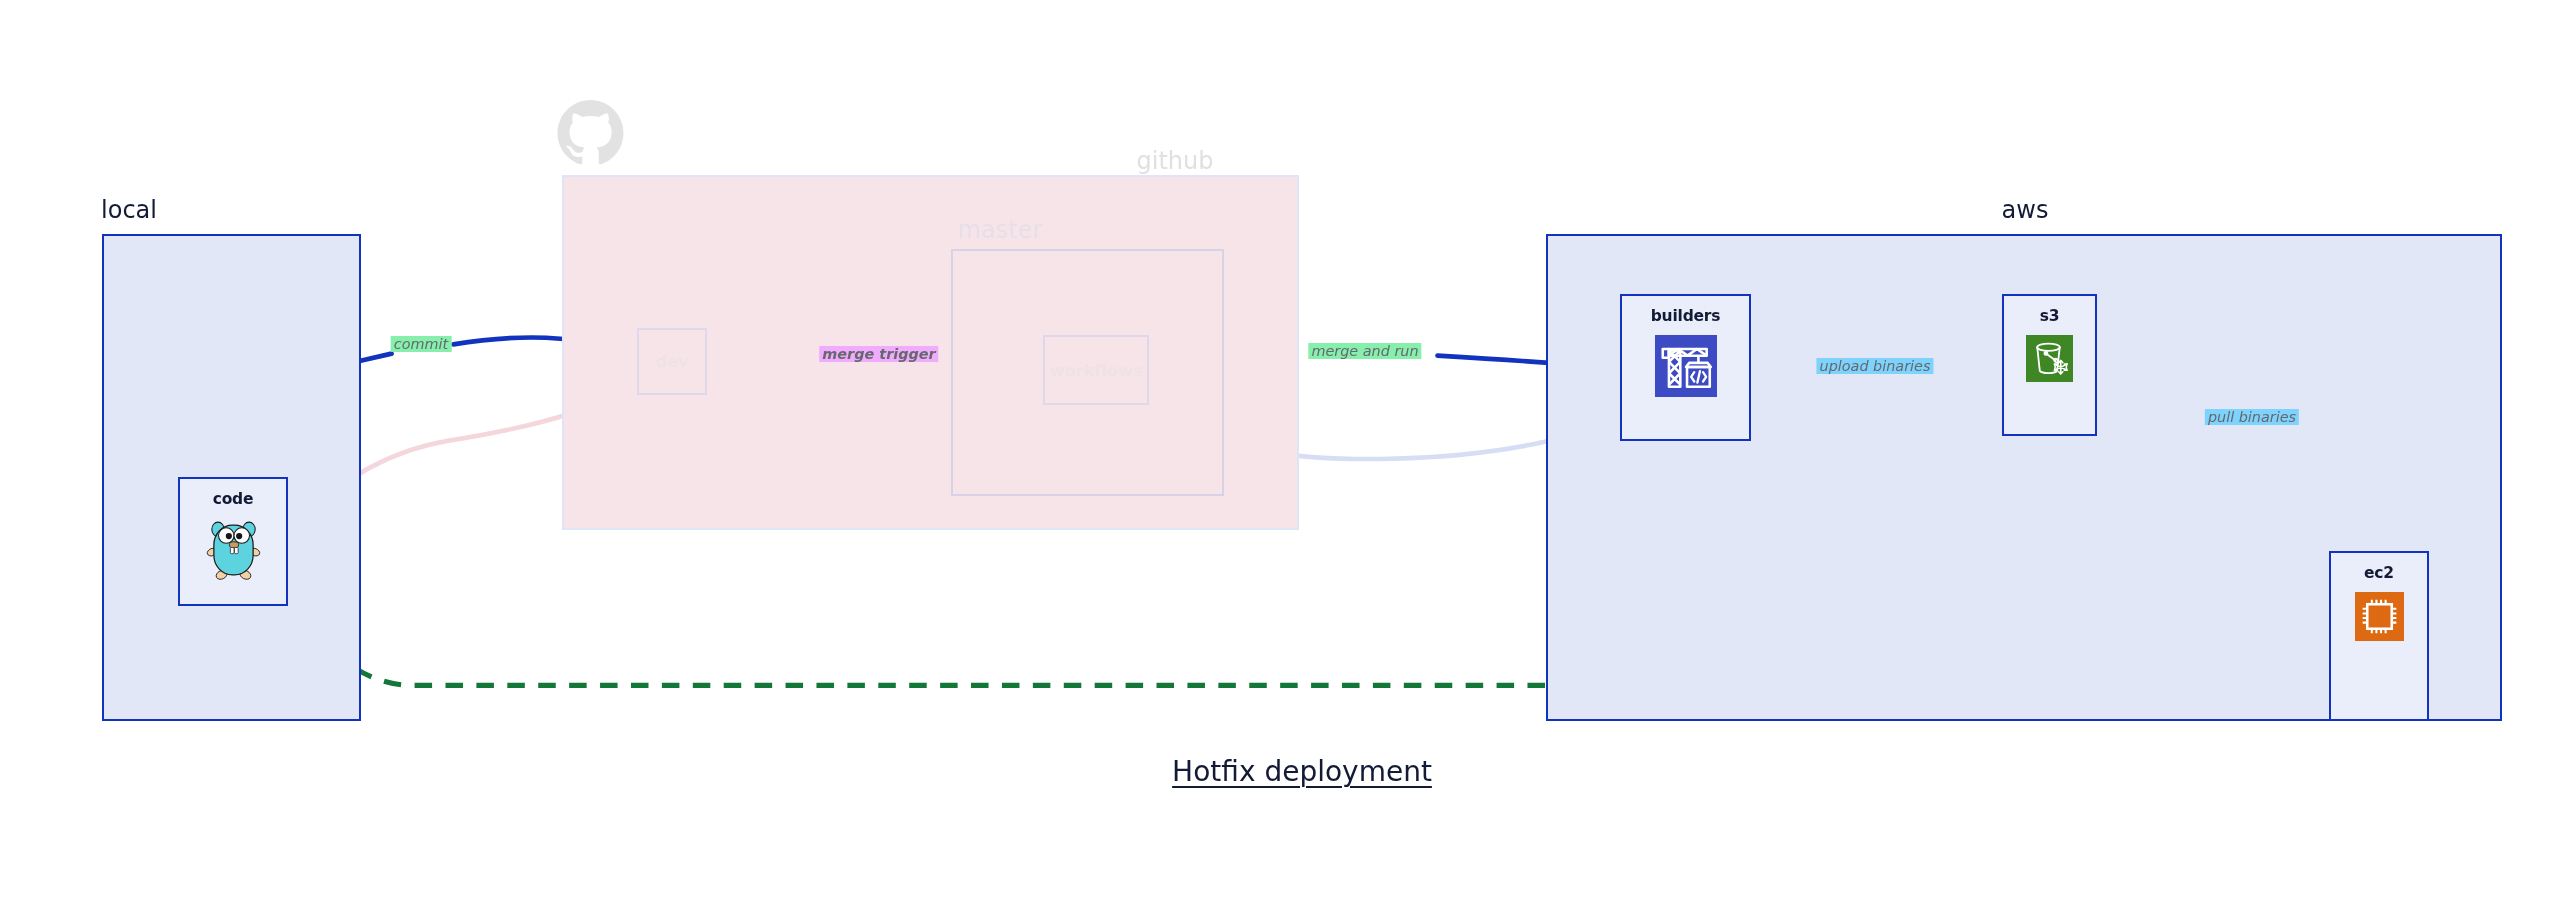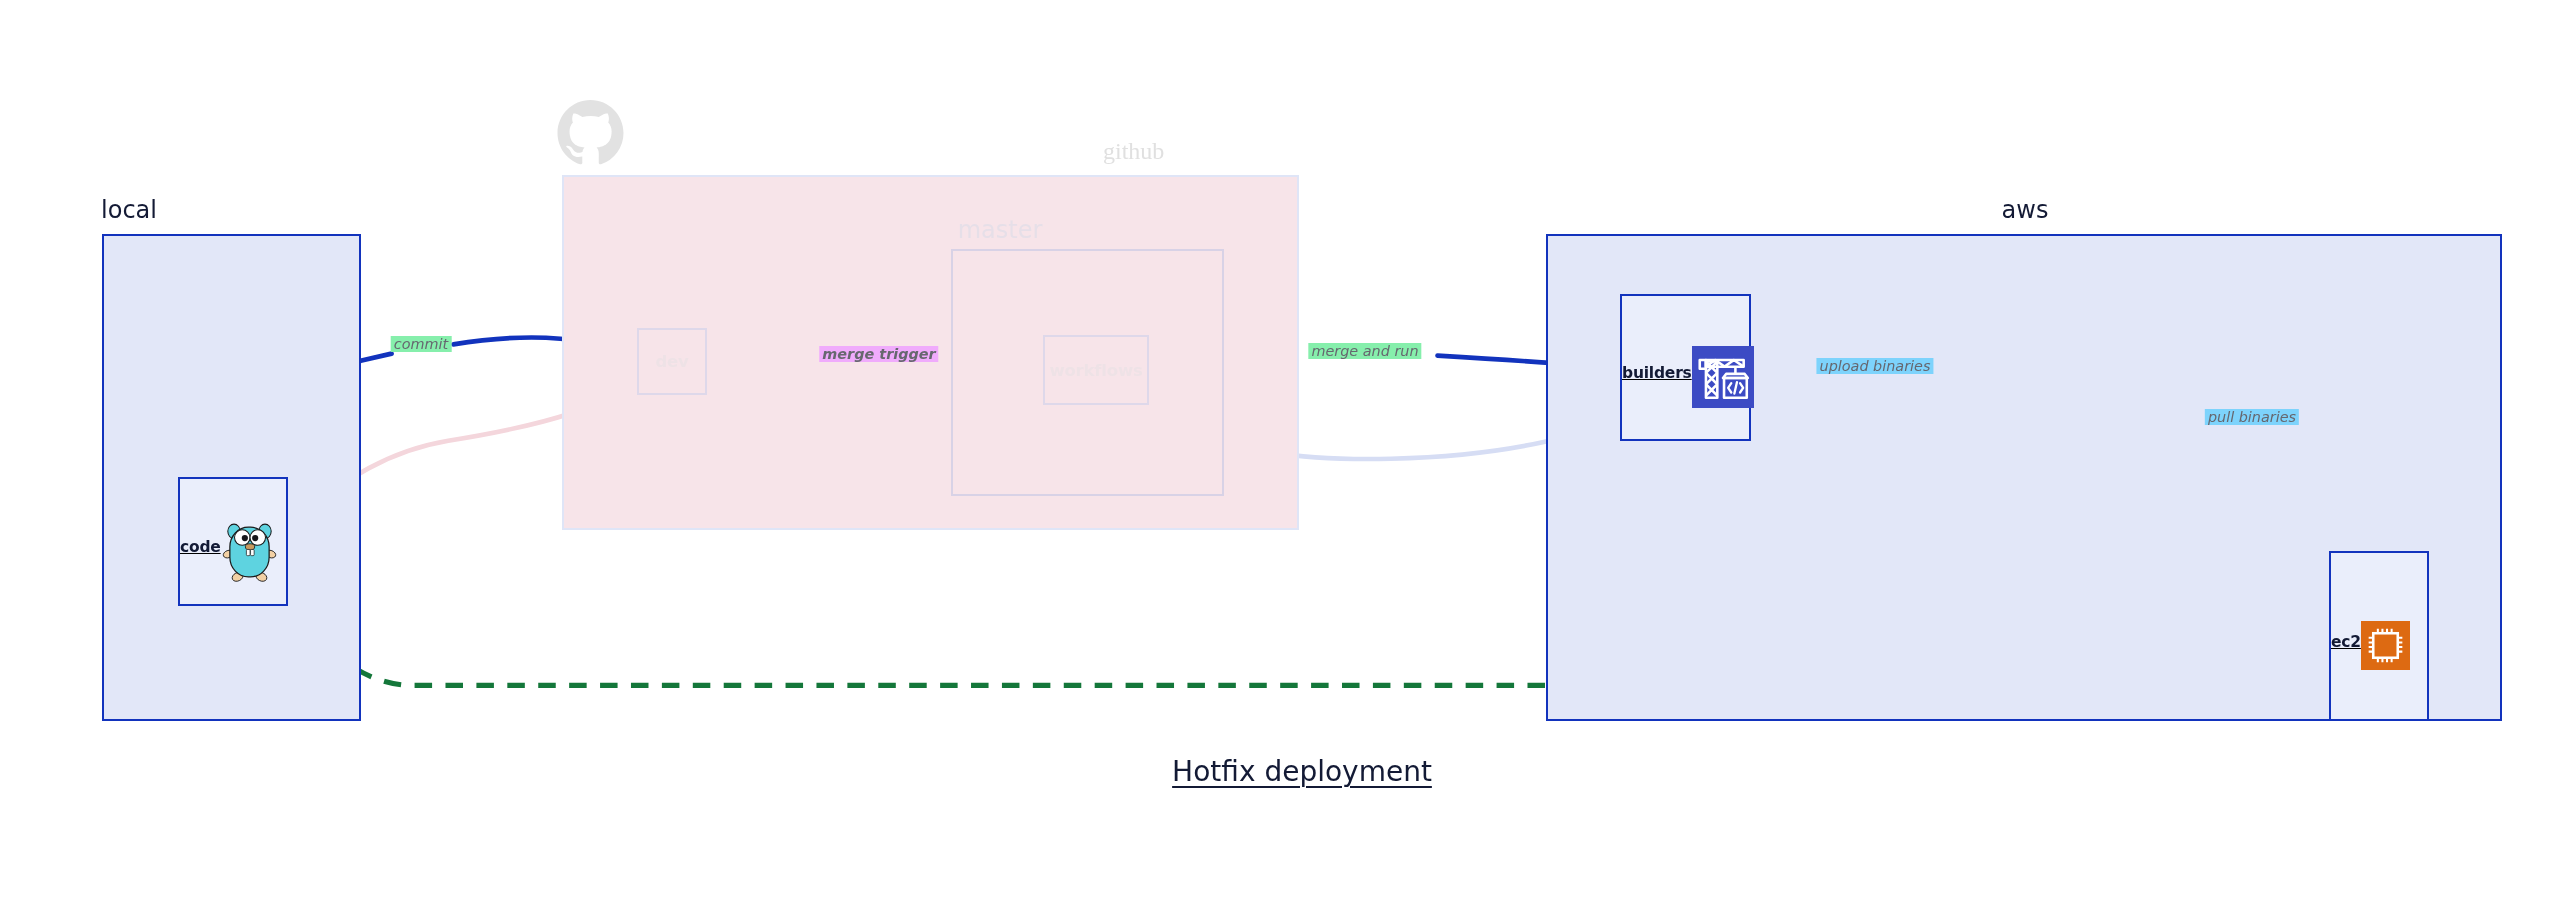--- a/index.html
+++ b/index.html
@@ -60,24 +60,23 @@
     color: #e6dfe8;
   }
 
   
   .node {
     position: absolute;
     box-sizing: border-box;
     background: #eaeefb;
     border: 2.6px solid #1233bd;
     display: flex;
-    flex-direction: row;
+    flex-direction: column;
     align-items: center;
     padding-top: 11.3px;
-    text-decoration: underline;
   }
   .node-label {
     font-family: "DejaVu Sans", "Liberation Sans", sans-serif;
     font-size: 15.5px;
     font-weight: bold;
     color: #131a35;
     letter-spacing: -0.2px;
     white-space: nowrap;
   }
   .node-icon {
@@ -186,21 +185,21 @@
 
   <svg class="octocat" style="left:557px; top:100px;" width="67" height="66" viewBox="0 0 16 16">
     <path fill="#e2e2e2" d="M8 0C3.58 0 0 3.58 0 8c0 3.54 2.29 6.53 5.47 7.59.4.07.55-.17.55-.38
       0-.19-.01-.82-.01-1.49-2.01.37-2.53-.49-2.69-.94-.09-.23-.48-.94-.82-1.13-.28-.15-.68-.52-.01-.53.63-.01
       1.08.58 1.23.82.72 1.21 1.87.87 2.33.66.07-.52.28-.87.51-1.07-1.78-.2-3.64-.89-3.64-3.95
       0-.87.31-1.59.82-2.15-.08-.2-.36-1.02.08-2.12 0 0 .67-.21 2.2.82.64-.18 1.32-.27 2-.27s1.36.09 2 .27c1.53-1.04
       2.2-.82 2.2-.82.44 1.1.16 1.92.08 2.12.51.56.82 1.27.82 2.15 0 3.07-1.87 3.75-3.65 3.95.29.25.54.73.54 1.48
       0 1.07-.01 1.93-.01 2.2 0 .21.15.46.55.38A8.01 8.01 0 0 0 16 8c0-4.42-3.58-8-8-8z"></path>
   </svg>
 
-  <div class="region-title faded" style="left:1103px; top:138px; width:144px; text-align:left;font-family:Liberation Serif, serif;">github</div>
+  <div class="region-title faded" style="left:1103px; top:147px; width:144px; text-align:center;">github</div>
   <div class="region region-github" style="left:562px; top:175px; width:737px; height:355px;"></div>
 
   <div class="region-title faded-purple" style="left:871px; top:216px; width:258px;">master</div>
   <div class="region region-master" style="left:951px; top:249px; width:273px; height:247px;"></div>
 
   <div class="node-faded" style="left:637px; top:328px; width:70px; height:67px;">
     <span class="node-label">dev</span>
   </div>
 
   <div class="node-faded" style="left:1043px; top:335px; width:106px; height:70px;">
@@ -261,20 +260,41 @@
         </g>
         <g fill="none" stroke="#ffffff" stroke-width="4.5" stroke-linecap="round" stroke-linejoin="round">
           <path d="M76 72 L70 81 L76 90"></path>
           <path d="M93 72 L99 81 L93 90"></path>
           <path d="M87 70 L82 92"></path>
         </g>
       </svg>
     </span>
   </div>
 
+  <div class="node" style="left:2002px; top:294px; width:95px; height:142px;">
+    <span class="node-label">s3</span>
+    <span class="node-icon">
+      <svg width="47" height="47" viewBox="0 0 92 92">
+        <rect x="0" y="0" width="92" height="92" fill="#3f8624"></rect>
+        <g fill="none" stroke="#ffffff" stroke-width="3.6" stroke-linecap="round" stroke-linejoin="round">
+          <ellipse cx="44" cy="24" rx="22" ry="7"></ellipse>
+          <path d="M22 24 L27 70 C30 76 58 76 61 70 L66 24"></path>
+          <path d="M39 36 L58 50"></path>
+          <circle cx="39" cy="36" r="3" fill="#ffffff"></circle>
+          <ellipse cx="59" cy="50" rx="4" ry="3" transform="rotate(36 59 50)"></ellipse>
+        </g>
+        <g fill="none" stroke="#ffffff" stroke-width="3.2" stroke-linecap="round">
+          <path d="M68 50 L68 76 M56 57 L80 69 M80 57 L56 69"></path>
+          <path d="M64 54 L68 50 L72 54 M64 72 L68 76 L72 72"></path>
+          <path d="M57 62 L56 57 L61 57 M79 64 L80 69 L75 69"></path>
+          <path d="M75 57 L80 57 L79 62 M61 69 L56 69 L57 64"></path>
+        </g>
+      </svg>
+    </span>
+  </div>
 
   <div class="node" style="left:2329px; top:551px; width:100px; height:170px;">
     <span class="node-label">ec2</span>
     <span class="node-icon">
       <svg width="49" height="49" viewBox="0 0 96 96">
         <rect x="0" y="0" width="96" height="96" fill="#dd6a12"></rect>
         <rect x="24" y="24" width="48" height="48" fill="none" stroke="#ffffff" stroke-width="5"></rect>
         <g stroke="#ffffff" stroke-width="4" stroke-linecap="butt">
           <path d="M33 24 L33 15 M42 24 L42 15 M51 24 L51 15 M60 24 L60 15"></path>
           <path d="M33 72 L33 81 M42 72 L42 81 M51 72 L51 81 M60 72 L60 81"></path>

